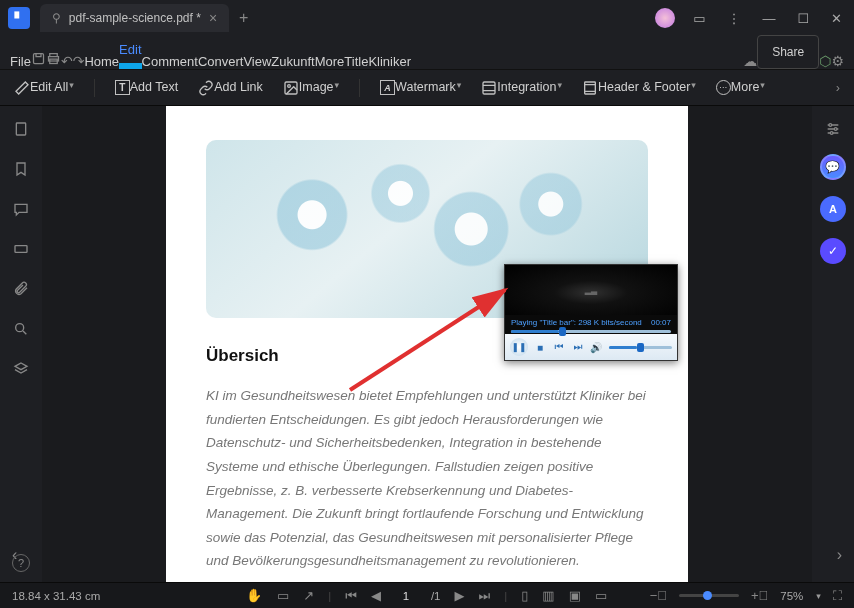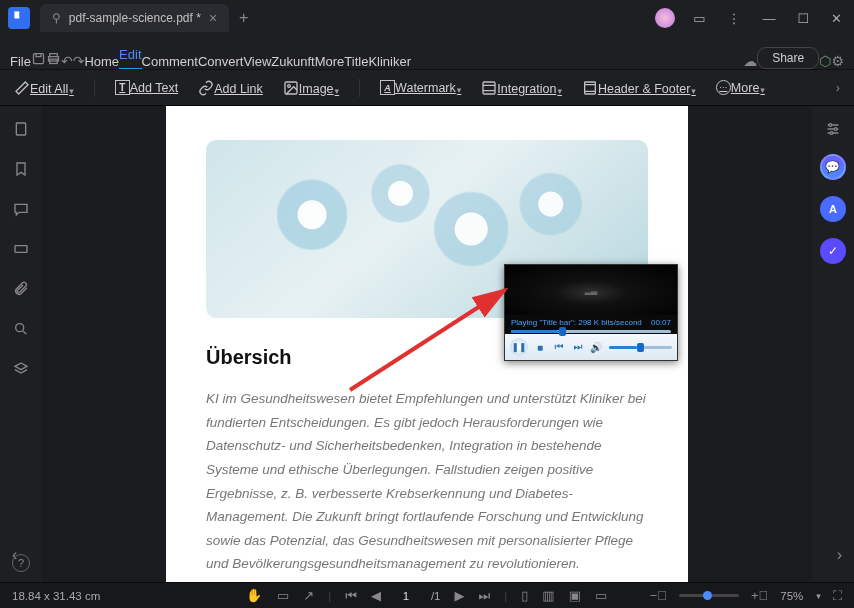--- a/index.html
+++ b/index.html
@@ -32,32 +32,32 @@
 .avatar { width: 20px; height: 20px; background: radial-gradient(circle,#f4c0d8,#c078e0); border-radius: 50%; }
 .win-btn { color: #aaa; font-size: 13px; cursor: pointer; padding: 4px; }
 .menubar {
   height: 34px; display: flex; align-items: flex-end;
   padding: 0 10px; font-size: 13px;
   border-bottom: 1px solid #111;
 }
 .menu-file { font-size: 13px; color: #d0d0d0; cursor:pointer; }
 .menu-icon { color: #888; font-size: 14px; cursor:pointer; }
 .menu-item { color: #d0d0d0; cursor:pointer; font-weight:500; }
-.menu-item.active { color: #4a8bff; border-bottom: 1px solid #0ea5e9; padding-bottom: 6px; }
+.menu-item.active { color: #4a8bff; border-bottom: 6px solid #0ea5e9; padding-bottom: 6px; }
 .menu-spacer { flex:1; }
 .share-btn {
-  border: 1px solid #444; padding: 3px 14px;
-  border-radius: 9px; font-size: 12px; cursor:pointer;
+  border: 1px solid #444; padding: 9px 14px;
+  border-radius: 4px; font-size: 12px; cursor:pointer;
 }
 .toolbar {
   height: 36px; display: flex; align-items: center;
   padding: 0 14px; gap: 20px; font-size: 12.5px;
   border-bottom: 1px solid #0a0a0a;
 }
-.tool { display:flex; align-items:flex-end; gap:0; cursor:pointer; color:#d0d0d0;text-decoration:underline; }
+.tool { display:flex; align-items:flex-start; gap:0; cursor:pointer; color:#d0d0d0; }
 .tool svg, .tool .ico { width:16px; height:16px; }
 .chev { font-size: 9px; color: #999; margin-left:1px; }
 .content-area {
   position: absolute; top: 106px; left: 42px; right: 42px; bottom: 26px;
   display: flex; justify-content: center; overflow:hidden;
   background: #1a1b1e;
 }
 .left-rail {
   position: absolute; left: 0; top: 106px; bottom: 26px;
   width: 42px; display:flex; flex-direction:column;
@@ -77,21 +77,21 @@
 .page-img {
   width: 442px; height: 178px; border-radius: 10px;
   background:
     radial-gradient(circle at 24% 42%, rgba(255,255,255,.9) 14px, rgba(150,200,220,.6) 15px 34px, transparent 36px),
     radial-gradient(circle at 44% 30%, rgba(255,255,255,.9) 12px, rgba(150,200,220,.5) 13px 28px, transparent 30px),
     radial-gradient(circle at 60% 50%, rgba(255,255,255,.85) 16px, rgba(150,200,220,.55) 17px 36px, transparent 38px),
     radial-gradient(circle at 78% 36%, rgba(255,255,255,.85) 12px, rgba(150,200,220,.5) 13px 30px, transparent 32px),
     linear-gradient(140deg,#cfe5ea,#e7f1f3 45%,#b5d6de);
   margin-bottom: 28px;
 }
-.doc-h { font-weight:700; font-size:20px; margin-bottom:18px; color:#111; }
+.doc-h { font-weight:700; font-size:17px; margin-bottom:18px; color:#111; }
 .doc-p { font-size:13.5px; line-height: 1.75; color:#777;font-style:italic; }
 .help-bottom {
   position:absolute; left:0; bottom:36px; width:42px;
   display:flex; justify-content:center;
 }
 .statusbar {
   position:absolute; left:0; right:0; bottom:0; height:26px;
   background:#17181b; display:flex; align-items:center;
   padding: 0 12px; font-size: 11.5px; color:#aaa;
   border-top:1px solid #0a0a0a;

